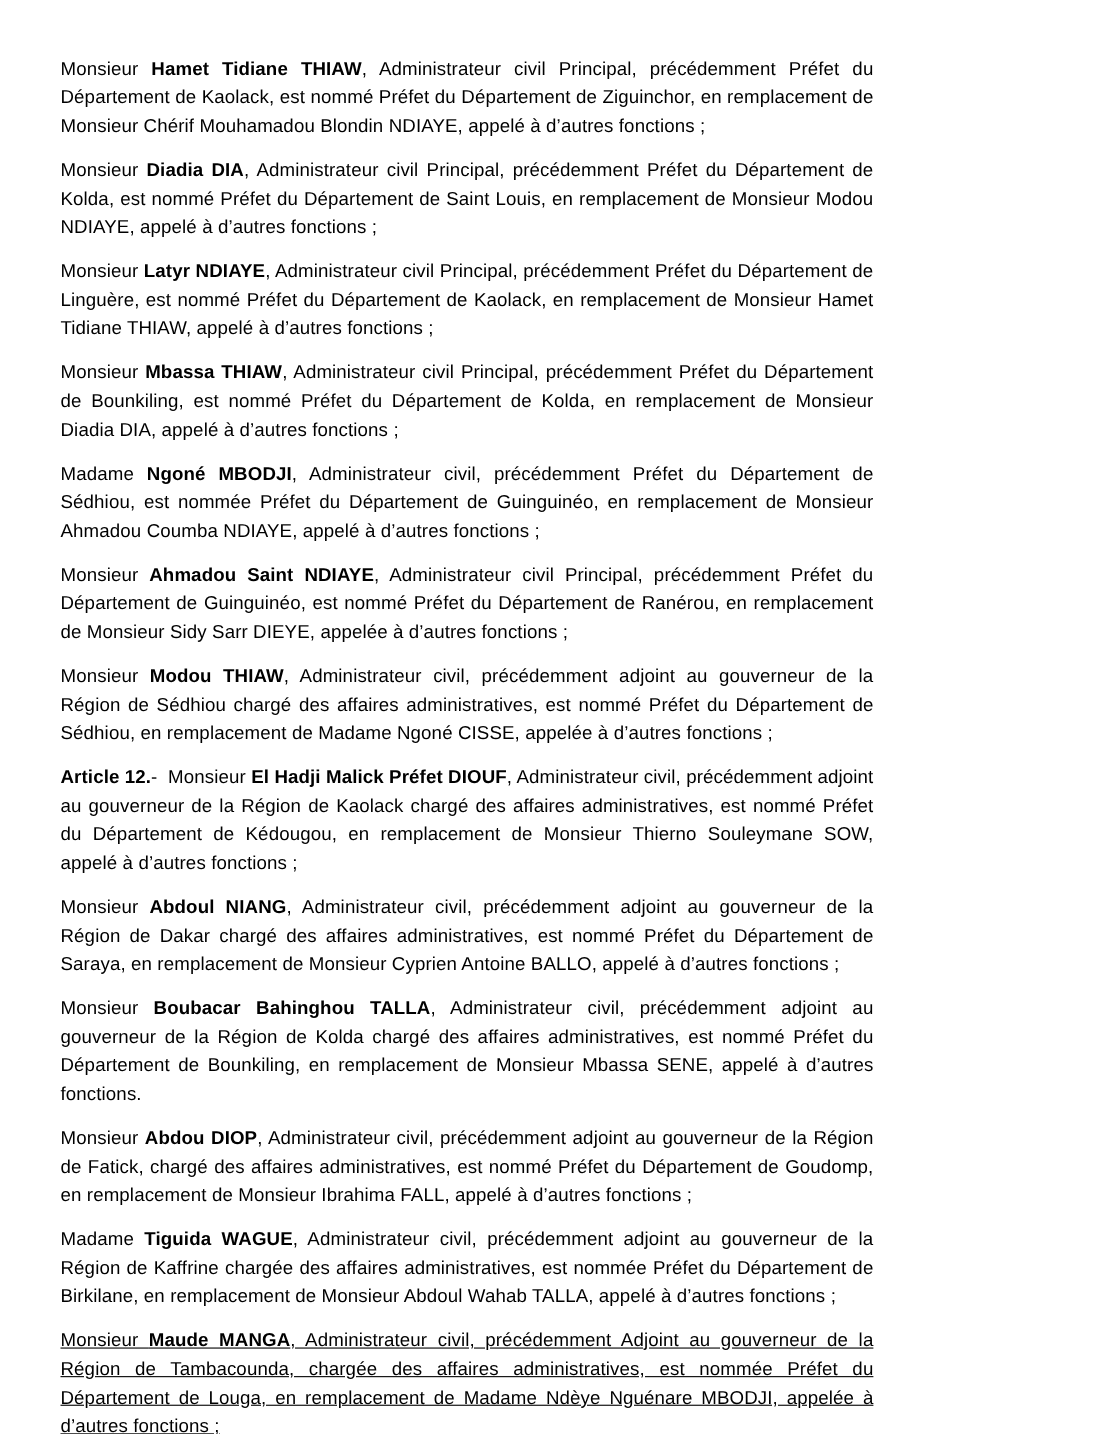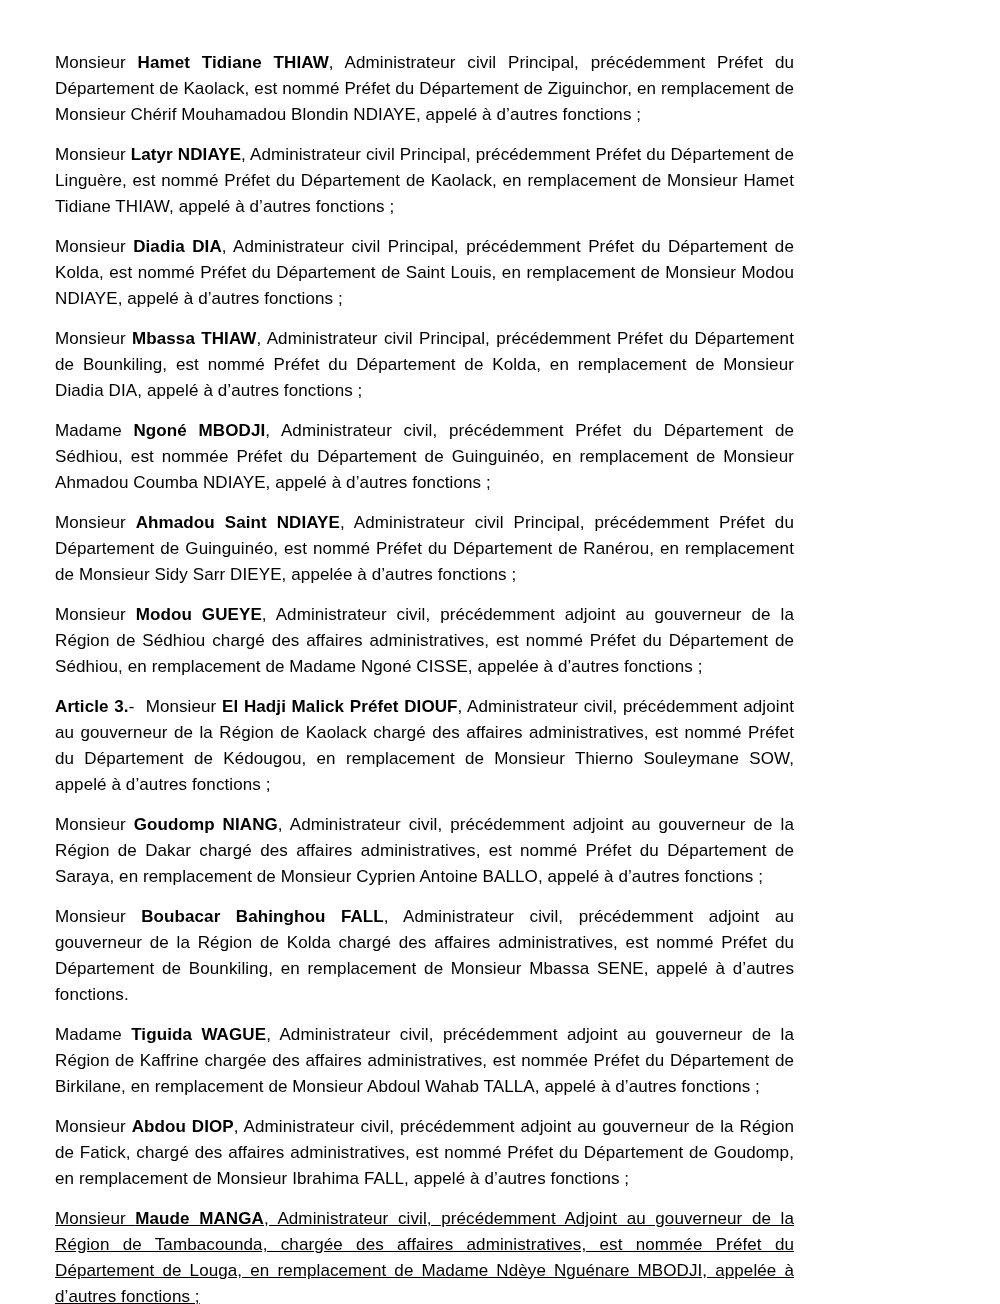--- a/index.html
+++ b/index.html
@@ -35,26 +35,26 @@
   .para strong {
     font-weight: 700;
   }
 </style>
 </head>
 <body>
 
 <main class="page">
   <div class="doc-body">
       <p class="para"><span>Monsieur </span><strong>Hamet Tidiane THIAW</strong><span>, Administrateur civil Principal, précédemment Préfet du Département de Kaolack, est nommé Préfet du Département de Ziguinchor, en remplacement de Monsieur Chérif Mouhamadou Blondin NDIAYE, appelé à d’autres fonctions ;</span></p>
+      <p class="para"><span>Monsieur </span><strong>Diadia DIA</strong><span>, Administrateur civil Principal, précédemment Préfet du Département de Kolda, est nommé Préfet du Département de Saint Louis, en remplacement de Monsieur Modou NDIAYE, appelé à d’autres fonctions ;</span></p>
       <p class="para"><span>Monsieur </span><strong>Latyr NDIAYE</strong><span>, Administrateur civil Principal, précédemment Préfet du Département de Linguère, est nommé Préfet du Département de Kaolack, en remplacement de Monsieur Hamet Tidiane THIAW, appelé à d’autres fonctions ;</span></p>
-      <p class="para"><span>Monsieur </span><strong>Diadia DIA</strong><span>, Administrateur civil Principal, précédemment Préfet du Département de Kolda, est nommé Préfet du Département de Saint Louis, en remplacement de Monsieur Modou NDIAYE, appelé à d’autres fonctions ;</span></p>
       <p class="para"><span>Monsieur </span><strong>Mbassa THIAW</strong><span>, Administrateur civil Principal, précédemment Préfet du Département de Bounkiling, est nommé Préfet du Département de Kolda, en remplacement de Monsieur Diadia DIA, appelé à d’autres fonctions ;</span></p>
       <p class="para"><span>Madame </span><strong>Ngoné MBODJI</strong><span>, Administrateur civil,  précédemment Préfet du Département de Sédhiou, est nommée Préfet du Département de Guinguinéo, en remplacement de Monsieur Ahmadou Coumba NDIAYE, appelé à d’autres fonctions ;</span></p>
       <p class="para"><span>Monsieur </span><strong>Ahmadou Saint NDIAYE</strong><span>, Administrateur civil Principal,  précédemment Préfet du Département de Guinguinéo, est nommé Préfet du Département de Ranérou, en remplacement de Monsieur Sidy Sarr DIEYE, appelée à d’autres fonctions ;</span></p>
-      <p class="para"><span>Monsieur </span><strong>Modou GUEYE</strong><span>, Administrateur civil, précédemment adjoint au gouverneur de la Région de Sédhiou chargé des affaires administratives, est nommé Préfet du Département de Sédhiou, en remplacement de Madame Ngoné CISSE, appelée à d’autres fonctions ;</span></p>
-      <p class="para"><strong>Article 3.</strong><span>-&nbsp; Monsieur </span><strong>El Hadji Malick Préfet DIOUF</strong><span>, Administrateur civil, précédemment adjoint au gouverneur de la Région de Kaolack chargé des affaires administratives, est nommé Préfet du Département de Kédougou, en remplacement de Monsieur Thierno Souleymane SOW, appelé à d’autres fonctions ;</span></p>
-      <p class="para"><span>Monsieur </span><strong>Goudomp NIANG</strong><span>, Administrateur civil, précédemment adjoint au gouverneur de la Région de Dakar chargé des affaires administratives, est nommé Préfet du Département de Saraya, en remplacement de Monsieur Cyprien Antoine BALLO, appelé à d’autres fonctions ;</span></p>
-      <p class="para"><span>Monsieur </span><strong>Boubacar Bahinghou FALL</strong><span>, Administrateur civil, précédemment adjoint au gouverneur de la Région de Kolda chargé des affaires administratives, est nommé Préfet du Département de Bounkiling, en remplacement de Monsieur Mbassa SENE, appelé à d’autres fonctions.</span></p>
+      <p class="para"><span>Monsieur </span><strong>Modou THIAW</strong><span>, Administrateur civil, précédemment adjoint au gouverneur de la Région de Sédhiou chargé des affaires administratives, est nommé Préfet du Département de Sédhiou, en remplacement de Madame Ngoné CISSE, appelée à d’autres fonctions ;</span></p>
+      <p class="para"><strong>Article 12.</strong><span>-&nbsp; Monsieur </span><strong>El Hadji Malick Préfet DIOUF</strong><span>, Administrateur civil, précédemment adjoint au gouverneur de la Région de Kaolack chargé des affaires administratives, est nommé Préfet du Département de Kédougou, en remplacement de Monsieur Thierno Souleymane SOW, appelé à d’autres fonctions ;</span></p>
+      <p class="para"><span>Monsieur </span><strong>Abdoul NIANG</strong><span>, Administrateur civil, précédemment adjoint au gouverneur de la Région de Dakar chargé des affaires administratives, est nommé Préfet du Département de Saraya, en remplacement de Monsieur Cyprien Antoine BALLO, appelé à d’autres fonctions ;</span></p>
+      <p class="para"><span>Monsieur </span><strong>Boubacar Bahinghou TALLA</strong><span>, Administrateur civil, précédemment adjoint au gouverneur de la Région de Kolda chargé des affaires administratives, est nommé Préfet du Département de Bounkiling, en remplacement de Monsieur Mbassa SENE, appelé à d’autres fonctions.</span></p>
+      <p class="para"><span>Monsieur </span><strong>Abdou DIOP</strong><span>, Administrateur civil, précédemment adjoint au gouverneur de la Région de Fatick, chargé des affaires administratives, est nommé Préfet du Département de Goudomp, en remplacement de Monsieur Ibrahima FALL, appelé à d’autres fonctions ;</span></p>
       <p class="para"><span>Madame </span><strong>Tiguida WAGUE</strong><span>, Administrateur civil, précédemment adjoint au gouverneur de la Région de Kaffrine chargée des affaires administratives, est nommée Préfet du Département de Birkilane, en remplacement de Monsieur Abdoul Wahab TALLA, appelé à d’autres fonctions ;</span></p>
-      <p class="para"><span>Monsieur </span><strong>Abdou DIOP</strong><span>, Administrateur civil, précédemment adjoint au gouverneur de la Région de Fatick, chargé des affaires administratives, est nommé Préfet du Département de Goudomp, en remplacement de Monsieur Ibrahima FALL, appelé à d’autres fonctions ;</span></p>
       <p class="para"><span>Monsieur </span><strong>Maude MANGA</strong><span>, Administrateur civil, précédemment Adjoint au gouverneur de la Région de Tambacounda, chargée des affaires administratives, est nommée Préfet du Département de Louga, en remplacement de Madame Ndèye Nguénare MBODJI, appelée à d’autres fonctions ;</span></p>
     </div>
 </main>
 
 </body></html>

